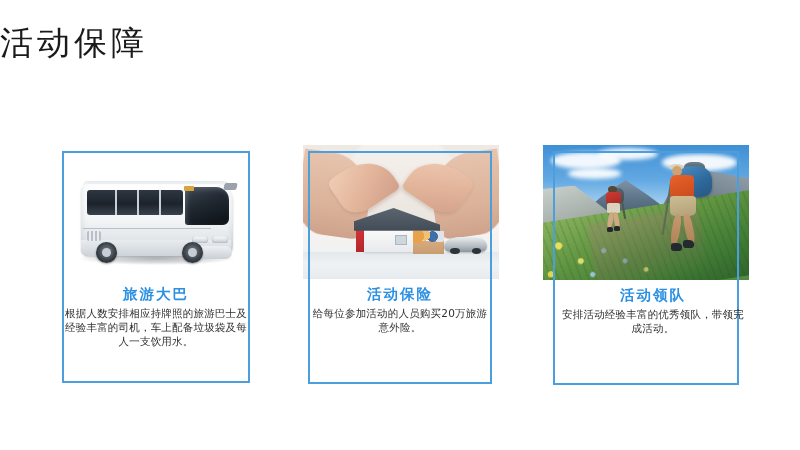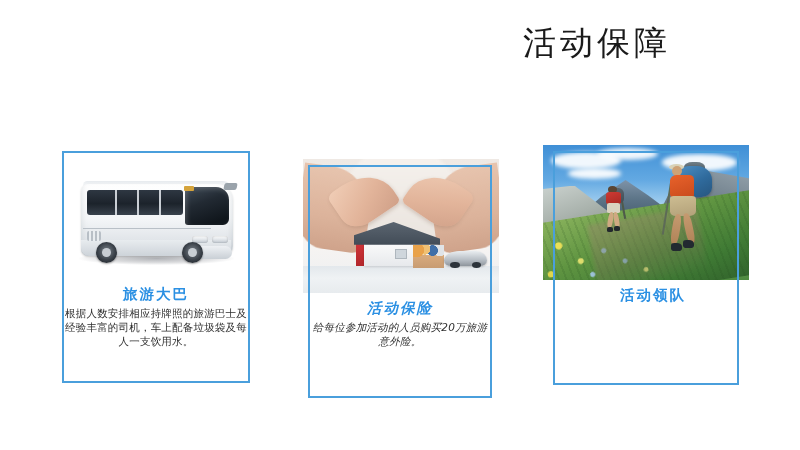--- a/index.html
+++ b/index.html
@@ -21,21 +21,21 @@
     width: 800px;
     height: 450px;
     background: #ffffff;
   }
   
   .slide-title {
     position: absolute;
     left: 0;
     top: 22px;
     width: 671px;
-    text-align: right;
+    text-align: left;
     font-size: 33px;
     line-height: 42px;
     letter-spacing: 4px;
     color: #1a1a1a;
     font-weight: 400;
     font-family: "DejaVu Sans", "Liberation Sans", sans-serif;
   }
   
   .card {
     position: absolute;
@@ -77,21 +77,21 @@
     margin: 0;
   }
 
   
   #card-1 { left: 62px;  top: 151px; width: 224px; height: 232px; }
   #card-1 .card-frame { left: 0;   top: 0;   width: 188px; height: 232px; }
   #card-1 .card-photo { left: 3px; top: 3px; width: 182px; height: 126px; background:#ffffff; }
   #card-1 .card-text  { left: 2px; top: 134px; width: 184px; }
 
   
-  #card-2 { left: 303px; top: 159px; width: 196px; height: 240px; font-style: italic; }
+  #card-2 { left: 303px; top: 145px; width: 196px; height: 240px; }
   #card-2 .card-frame { left: 5px;  top: 6px;  width: 184px; height: 233px; }
   #card-2 .card-photo { left: 0;    top: 0;    width: 196px; height: 134px; }
   #card-2 .card-text  { left: 6px;  top: 140px; width: 182px; }
 
   
   #card-3 { left: 543px; top: 145px; width: 206px; height: 241px; }
   #card-3 .card-frame { left: 10px; top: 6px;  width: 186px; height: 234px; }
   #card-3 .card-photo { left: 0;    top: 0;    width: 206px; height: 135px; }
   #card-3 .card-text  { left: 17px; top: 141px; width: 186px; }
 
@@ -475,16 +475,17 @@
           <div class="leg l1"></div>
           <div class="leg l2"></div>
           <div class="boot b1"></div>
           <div class="boot b2"></div>
         </div>
       </div>
     </div>
     <div class="card-frame"></div>
     <div class="card-text">
       <p class="card-heading">活动领队</p>
+      <p class="card-body">安排活动经验丰富的优秀领队，带领完成活动。</p>
     </div>
   </div>
 
 </div>
 
 </body></html>

